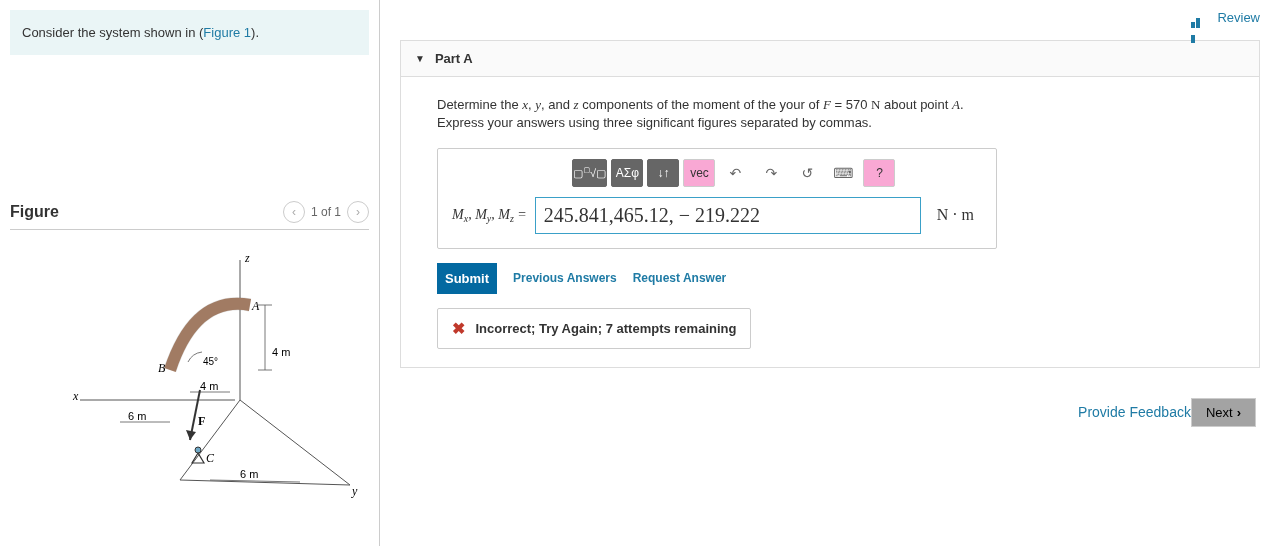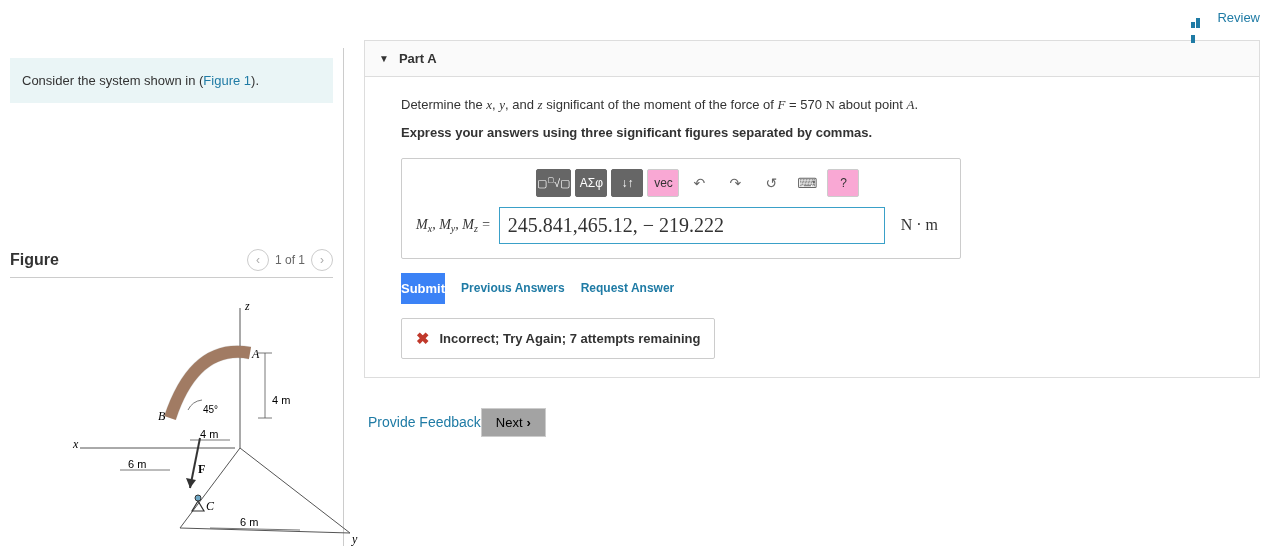--- a/index.html
+++ b/index.html
@@ -1,50 +1,50 @@
 <!DOCTYPE html>
 <html><head>
 <meta charset="utf-8">
 <style>
 * { box-sizing: border-box; margin: 0; padding: 0; }
 body { font-family: Arial, Helvetica, sans-serif; font-size: 13px; color: #333; background: #fff; }
 .container { display: flex; width: 1280px; height: 546px; }
-.left-panel { width: 344px; padding: 10px; border-right: 1px solid #ccc; margin-top: 48px; }
+.left-panel { width: 380px; padding: 10px; border-right: 1px solid #ccc; }
 .right-panel { flex: 1; padding: 0 20px; position: relative; }
 .problem-statement { background: #eaf5f6; padding: 15px 12px; font-size: 13px; color: #333; }
 .problem-statement .link { color: #1f7ba5; }
 .figure-header { display: flex; justify-content: space-between; align-items: center; padding: 6px 0; border-bottom: 1px solid #ccc; margin-top: 140px; }
 .figure-header h3 { font-size: 16px; font-weight: bold; }
 .figure-pager { display: flex; align-items: center; gap: 6px; color: #666; font-size: 12px; }
 .pager-btn { width: 22px; height: 22px; border: 1px solid #ccc; border-radius: 50%; background: #fff; display: flex; align-items: center; justify-content: center; color: #aaa; font-size: 12px; cursor: default; }
 .figure-area { padding: 20px 0 0 30px; }
 .review-link { position: absolute; right: 20px; top: 10px; color: #1f7ba5; font-size: 13px; display: flex; align-items: center; gap: 12px; cursor: pointer; }
 .review-icon { width: 14px; height: 10px; display: inline-block; }
 .review-icon span { display: inline-block; width: 4px; margin-right: 1px; background: #1f7ba5; vertical-align: bottom; }
 .part-header { display: flex; align-items: center; gap: 10px; border: 1px solid #ddd; background: #fafafa; padding: 10px 14px; margin-top: 40px; cursor: pointer; }
 .part-header .caret { font-size: 10px; }
 .part-header b { font-size: 13px; }
 .part-body { border: 1px solid #ddd; border-top: none; padding: 18px 36px; }
 .question-text { font-size: 13px; line-height: 1.5; }
-.instruction-text { font-size: 13px; font-weight: bold; margin-top: 10px; }
+.instruction-text { font-size: 13px; font-weight: normal; }
 .answer-box { border: 1px solid #ccc; border-radius: 2px; margin-top: 18px; padding: 10px 14px 14px; width: 560px; }
 .toolbar { display: flex; gap: 4px; justify-content: flex-start; padding-left: 120px; margin-bottom: 10px; }
 .tool-btn { min-width: 32px; height: 28px; border: 1px solid #ccc; background: #f9a8d4; display: flex; align-items: center; justify-content: center; font-size: 12px; cursor: pointer; border-radius: 2px; }
 .tool-btn.dark { background: #666; color: #fff; border-color: #666; }
 .tool-btn.noborder { border: none; background: none; color: #666; font-size: 14px; }
 .answer-row { display: flex; align-items: center; gap: 8px; }
 .answer-label { font-family: 'Times New Roman', serif; font-style: italic; font-size: 14px; white-space: nowrap; text-align: right; }
 .answer-input { flex: 1; border: 1px solid #3aa0c8; padding: 6px 8px; font-family: 'Times New Roman', serif; font-size: 20px; color: #333; }
 .answer-unit { font-family: 'Times New Roman', serif; font-size: 16px; padding: 0 8px; }
 .submit-row { margin-top: 14px; display: flex; align-items: center; gap: 16px; }
-.submit-btn { background: #3b82f6; color: #fff; border: none; padding: 8px 0; font-size: 13px; font-weight: bold; cursor: pointer; }
+.submit-btn { background: #0369a1; color: #fff; border: none; padding: 8px 8px; font-size: 13px; font-weight: bold; cursor: pointer; }
 .text-link { color: #1f7ba5; font-size: 12px; font-weight: bold; cursor: pointer; }
 .feedback-box { border: 1px solid #ccc; border-radius: 2px; padding: 10px 14px; display: inline-flex; align-items: center; gap: 10px; margin-top: 14px; font-size: 13px; font-weight: bold; }
 .feedback-box .x-icon { color: #c0392b; font-size: 16px; font-weight: bold; }
-.bottom-row { display: flex; justify-content: flex-start; align-items: center; margin-top: 30px; padding: 0 4px; }
+.bottom-row { display: flex; justify-content: flex-end; align-items: center; margin-top: 30px; padding: 0 4px; }
 .provide-feedback { color: #1f7ba5; font-size: 14px; cursor: pointer; }
 .next-btn { background: #a3a3a3; border: 1px solid #ccc; padding: 6px 14px; font-size: 13px; cursor: pointer; display: flex; align-items: center; gap: 4px; }
 .mathvar { font-family: 'Times New Roman', serif; font-style: italic; }
 .sub { font-size: 10px; position: relative; top: 3px; }
 </style>
 </head>
 <body>
 
 <div class="container">
   <div class="left-panel">
@@ -112,21 +112,21 @@
       <span>Review</span>
     </div>
 
     <div class="part-header">
       <span class="caret">▼</span>
       <b>Part A</b>
     </div>
 
     <div class="part-body">
       <div class="question-text">
-        <span>Determine the </span><span class="mathvar">x</span><span>, </span><span class="mathvar">y</span><span>, and </span><span class="mathvar">z</span><span> significant of the moment of the force of </span><span class="mathvar">F</span><span> = 570 </span><span style="font-family:'Times New Roman',serif">N</span><span> about point </span><span class="mathvar">A</span><span>.</span>
+        <span>Determine the </span><span class="mathvar">x</span><span>, </span><span class="mathvar">y</span><span>, and </span><span class="mathvar">z</span><span> components of the moment of the your of </span><span class="mathvar">F</span><span> = 570 </span><span style="font-family:'Times New Roman',serif">N</span><span> about point </span><span class="mathvar">A</span><span>.</span>
       </div>
       <div class="instruction-text">Express your answers using three significant figures separated by commas.</div>
 
       <div class="answer-box">
         <div class="toolbar">
           <div class="tool-btn dark">
               <span style="font-size:11px">▢<sup style="font-size:7px">▢</sup>√▢</span>
             </div>
           <div class="tool-btn dark">ΑΣφ</div>
           <div class="tool-btn dark">↓↑</div>

